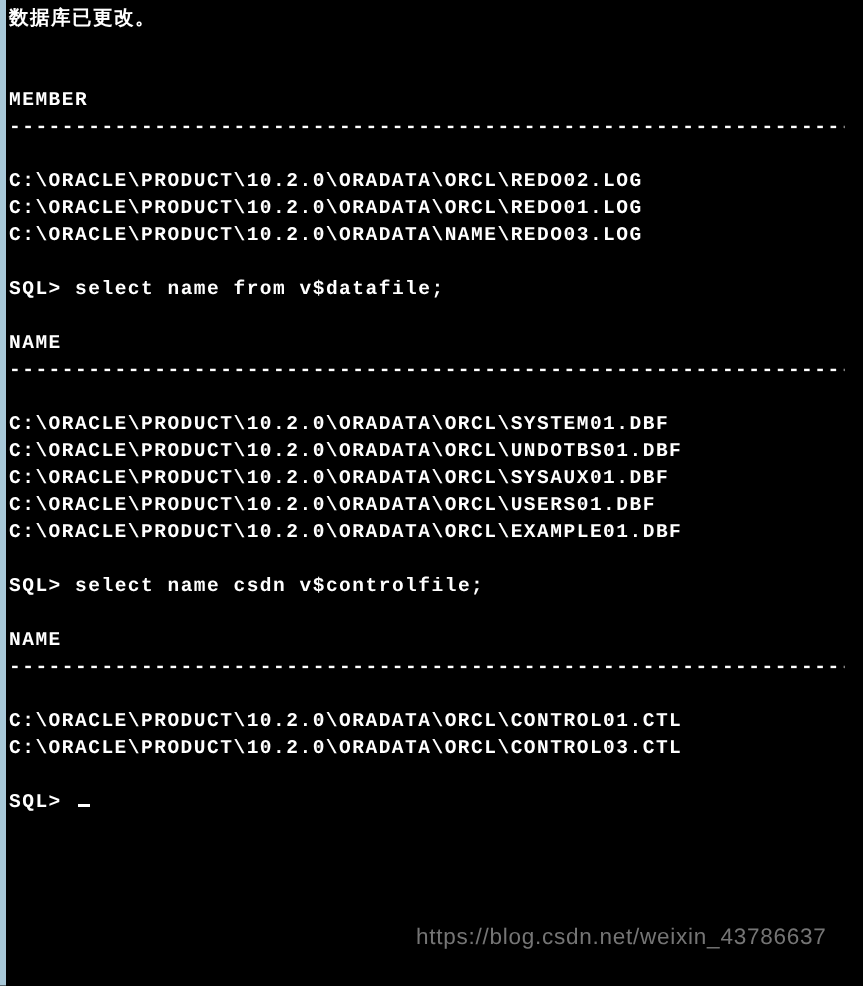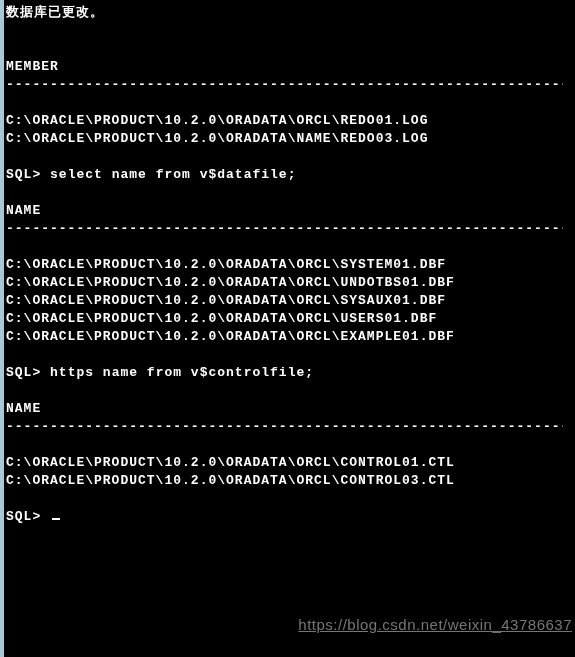--- a/index.html
+++ b/index.html
@@ -40,57 +40,57 @@
       width: 8px;
       height: 2px;
       background: #ffffff;
       vertical-align: baseline;
       margin-left: 2px;
       margin-bottom: 0px;
     }
     .watermark {
       position: absolute;
       bottom: 24px;
-      right: 3px;
+      right: 24px;
       color: rgba(180, 180, 180, 0.65);
       font-family: Arial, sans-serif;
       font-size: 15px;
       font-weight: normal;
       letter-spacing: 0.5px;
-      text-decoration: underline;
     }
   </style>
 </head>
 <body>
 
 <div class="terminal">
   <div class="line">数据库已更改。</div>
   <div class="blank"></div>
 
   <div class="blank"></div>
   <div class="line">MEMBER</div>
   <div class="line dashed">--------------------------------------------------------------------</div>
   <div class="blank"></div>
+  <div class="line">C:\ORACLE\PRODUCT\10.2.0\ORADATA\ORCL\REDO02.LOG</div>
   <div class="line">C:\ORACLE\PRODUCT\10.2.0\ORADATA\ORCL\REDO01.LOG</div>
   <div class="line">C:\ORACLE\PRODUCT\10.2.0\ORADATA\NAME\REDO03.LOG</div>
   <div class="blank"></div>
 
   <div class="line"><span>SQL&gt;</span> <span>select name from v$datafile;</span></div>
   <div class="blank"></div>
   <div class="line">NAME</div>
   <div class="line dashed">--------------------------------------------------------------------</div>
   <div class="blank"></div>
   <div class="line">C:\ORACLE\PRODUCT\10.2.0\ORADATA\ORCL\SYSTEM01.DBF</div>
   <div class="line">C:\ORACLE\PRODUCT\10.2.0\ORADATA\ORCL\UNDOTBS01.DBF</div>
   <div class="line">C:\ORACLE\PRODUCT\10.2.0\ORADATA\ORCL\SYSAUX01.DBF</div>
   <div class="line">C:\ORACLE\PRODUCT\10.2.0\ORADATA\ORCL\USERS01.DBF</div>
   <div class="line">C:\ORACLE\PRODUCT\10.2.0\ORADATA\ORCL\EXAMPLE01.DBF</div>
   <div class="blank"></div>
 
-  <div class="line"><span>SQL&gt;</span> <span>https name from v$controlfile;</span></div>
+  <div class="line"><span>SQL&gt;</span> <span>select name csdn v$controlfile;</span></div>
   <div class="blank"></div>
   <div class="line">NAME</div>
   <div class="line dashed">--------------------------------------------------------------------</div>
   <div class="blank"></div>
   <div class="line">C:\ORACLE\PRODUCT\10.2.0\ORADATA\ORCL\CONTROL01.CTL</div>
   <div class="line">C:\ORACLE\PRODUCT\10.2.0\ORADATA\ORCL\CONTROL03.CTL</div>
   <div class="blank"></div>
 
   <div class="line"><span>SQL&gt;</span> <span class="cursor"></span></div>
 </div>

